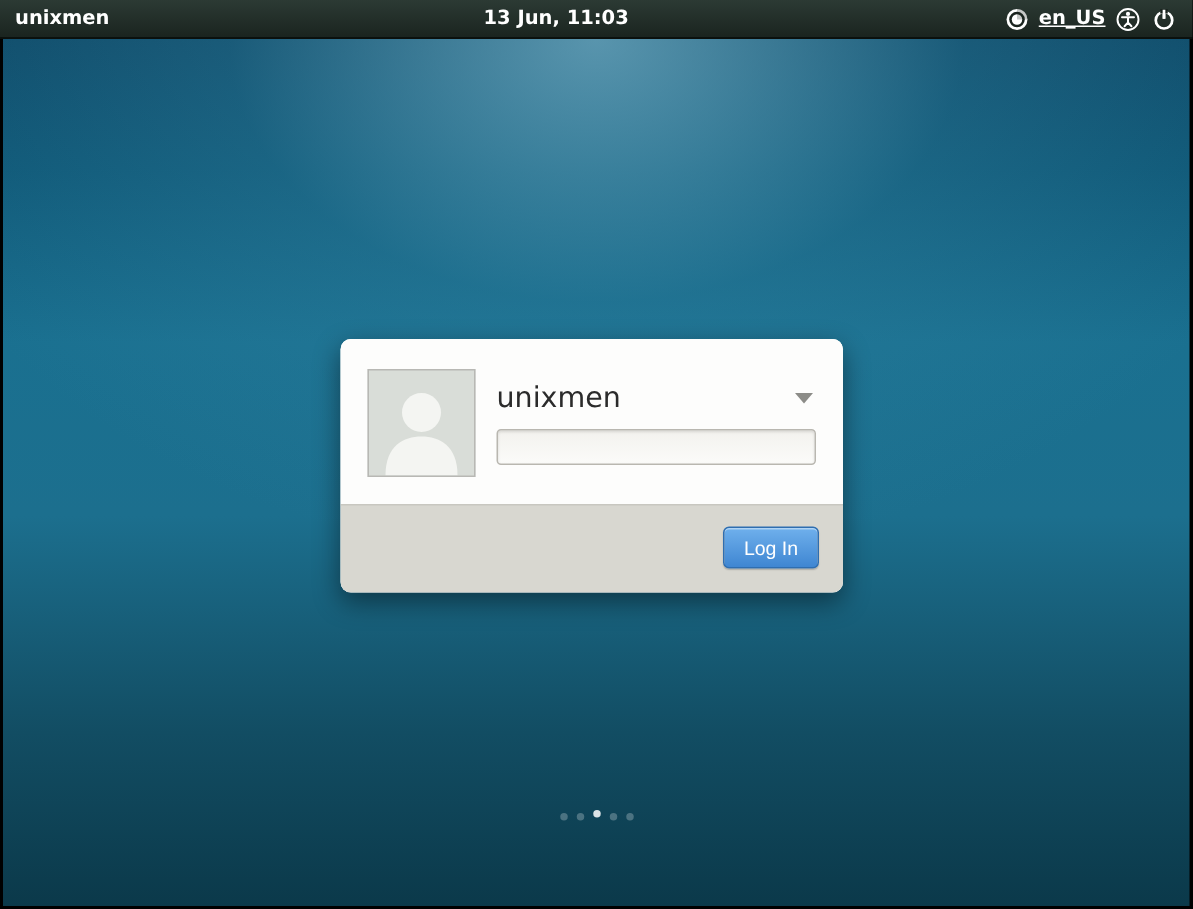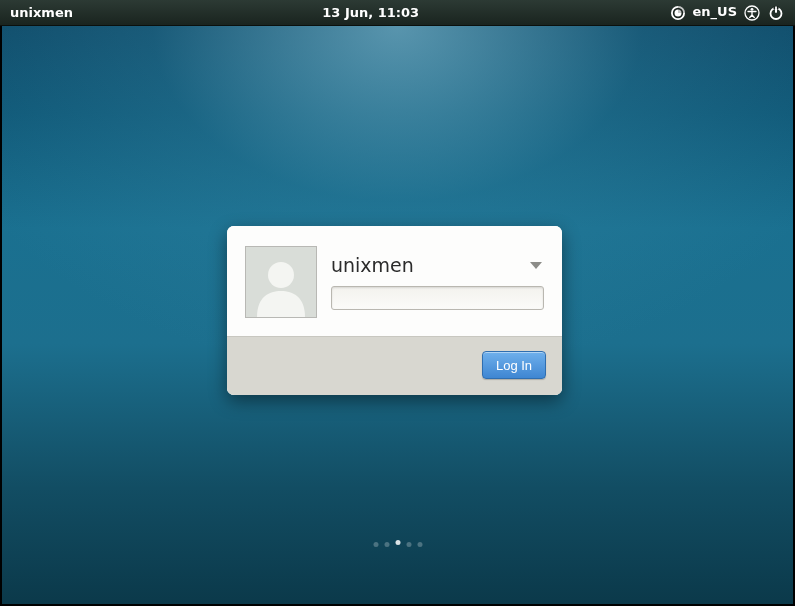--- a/index.html
+++ b/index.html
@@ -11,21 +11,21 @@
     position: absolute; top: 0; left: 0; right: 0; height: 26px;
     background: linear-gradient(to bottom, #2c3a34 0%, #1a241f 100%);
     border-bottom: 1px solid #0b100d;
     color: #fff;
     display: flex; align-items: center;
     font-size: 13px; font-weight: bold;
     padding: 0 10px;
   }
   .panel-left { flex: 0 0 auto; }
   .panel-center { flex: 1 1 auto; text-align: center; }
-  .panel-right { flex: 0 0 auto; display: flex; align-items: flex-start; gap: 6px; }
+  .panel-right { flex: 0 0 auto; display: flex; align-items: center; gap: 6px; text-decoration: underline; }
   .panel-right .lang { font-weight: bold; }
   .panel-icon { display: inline-flex; align-items: center; justify-content: center; width: 18px; height: 18px; cursor: pointer; }
   .panel-icon svg { width: 16px; height: 16px; fill: #fff; }
 
   
   .desktop {
     position: absolute;
     top: 26px; left: 2px; right: 2px; bottom: 2px;
     background:
       radial-gradient(ellipse 700px 500px at 50% 0%, rgba(150,210,230,0.55) 0%, rgba(60,140,170,0.25) 35%, rgba(20,60,90,0) 70%),

